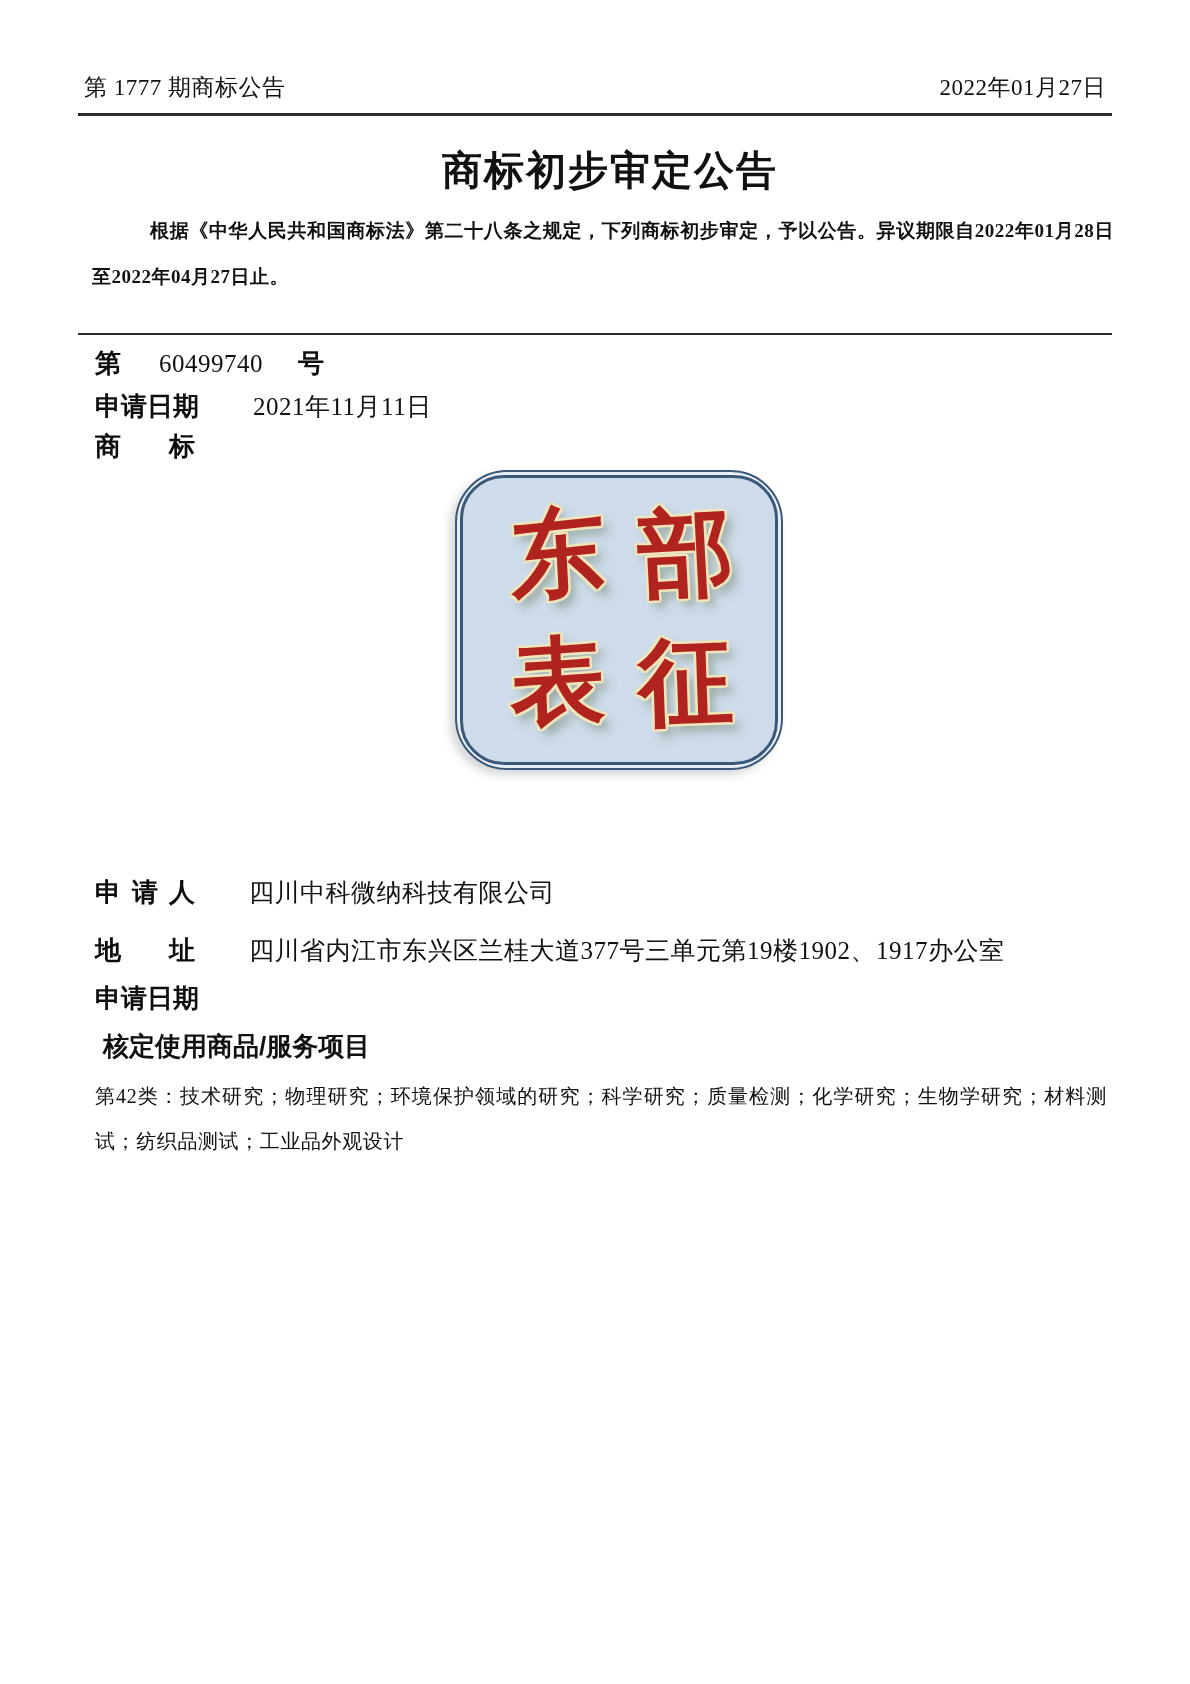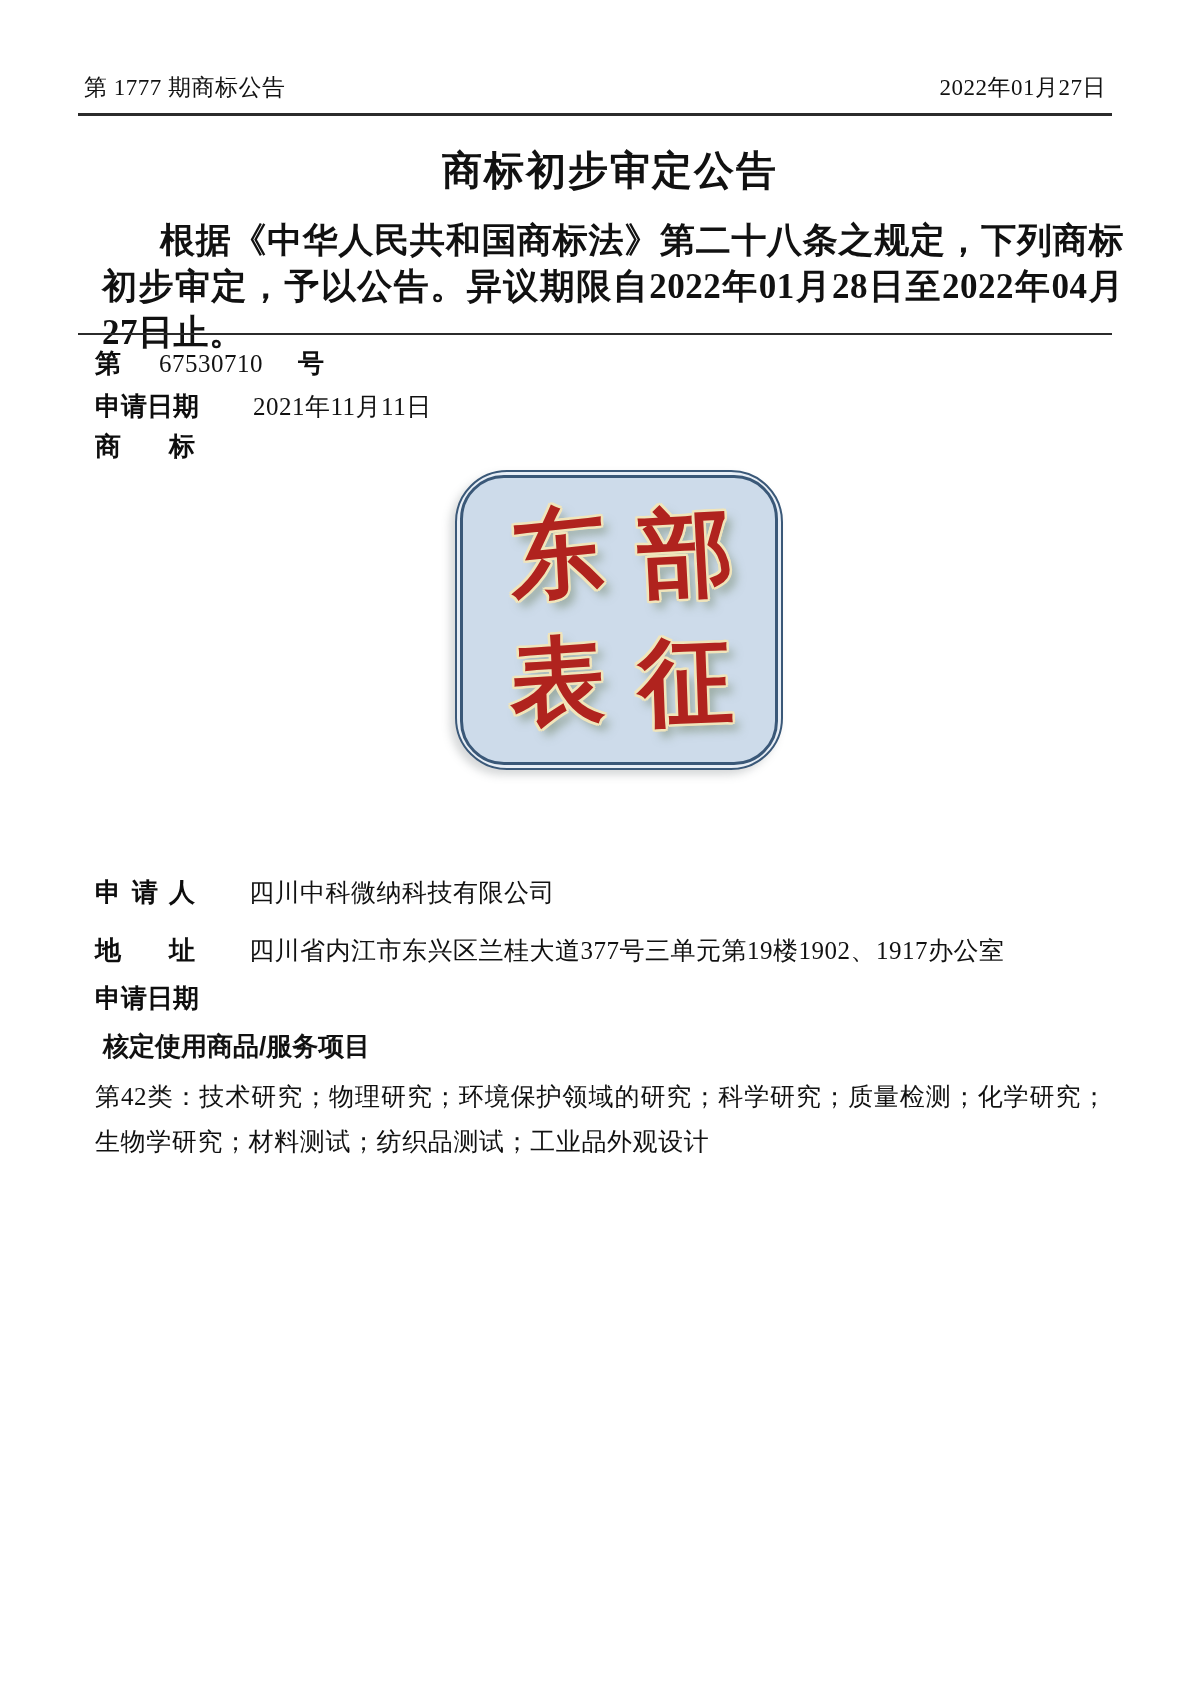--- a/index.html
+++ b/index.html
@@ -23,21 +23,21 @@
     border-top: 3px solid #2b2b2b;
   }
   
   .title {
     position: absolute; top: 128px; left: 0; width: 100%;
     margin: 15px; text-align: center;
     font-size: 40px; font-weight: 700; letter-spacing: 2px;
   }
   .intro {
     position: absolute; top: 200px; left: 84px; width: 1022px;
-    margin: 18px; font-size: 35px; font-weight: 700;
+    margin: 8px; font-size: 19px; font-weight: 700;
     line-height: 46px; text-align: justify; text-indent: 58px;
     letter-spacing: 0.5px;
   }
   .sec-rule {
     position: absolute; top: 333px; left: 78px; right: 78px;
     border-top: 2px solid #2b2b2b;
   }
   
   .row { position: absolute; left: 95px; display: flex; align-items: baseline; white-space: nowrap; }
   .lbl {
@@ -52,21 +52,21 @@
   .val.date { margin-left: 58px; }
   .regnum { font-size: 25px; margin-left: 38px; letter-spacing: 0.5px; }
   .regsuffix { margin-left: 35px; }
   .goods-head {
     position: absolute; left: 103px; top: 1029px;
     font-family: "Liberation Sans", sans-serif;
     font-weight: 700; font-size: 26px;
   }
   .services {
     position: absolute; left: 95px; top: 1074px; width: 1012px;
-    margin: 0; font-size: 25px; line-height: 45px;
+    margin: 0; font-size: 20px; line-height: 45px;
     text-align: justify; letter-spacing: 0.6px;
   }
   
   .mark {
     position: absolute; left: 455px; top: 470px;
     width: 328px; height: 300px;
     border: 2px solid #3a5878; border-radius: 52px;
     padding: 3px; box-sizing: border-box;
     background: #e7eef6;
     box-shadow: -5px 5px 9px rgba(120,125,130,0.30);
@@ -119,21 +119,21 @@
   <div class="hdr-rule"></div>
 
   <h1 class="title">商标初步审定公告</h1>
 
   <p class="intro">根据《中华人民共和国商标法》第二十八条之规定，下列商标初步审定，予以公告。异议期限自2022年01月28日至2022年04月27日止。</p>
 
   <div class="sec-rule"></div>
 
   <div class="row" style="top:346px">
     <span class="lbl">第</span>
-    <span class="regnum">67530710</span>
+    <span class="regnum">60499740</span>
     <span class="lbl regsuffix">号</span>
   </div>
 
   <div class="row" style="top:389px">
     <span class="lbl just">申请日期</span>
     <span class="val date">2021年11月11日</span>
   </div>
 
   <div class="row" style="top:429px">
     <span class="lbl just">商标</span>

